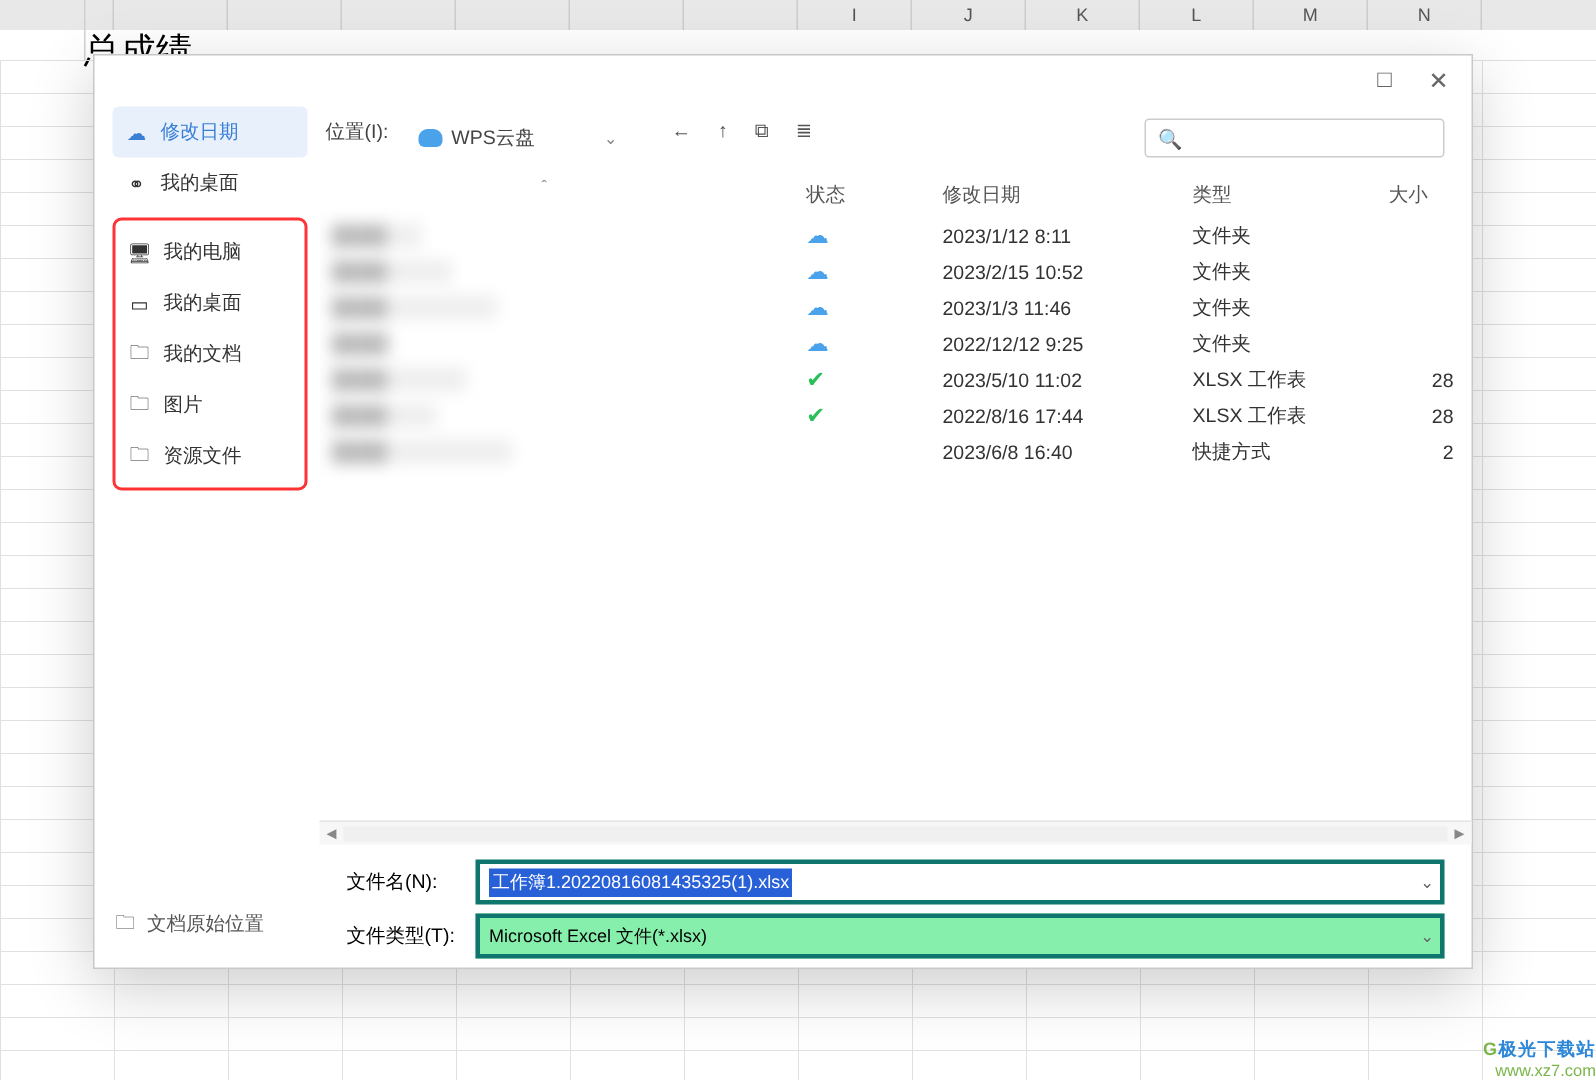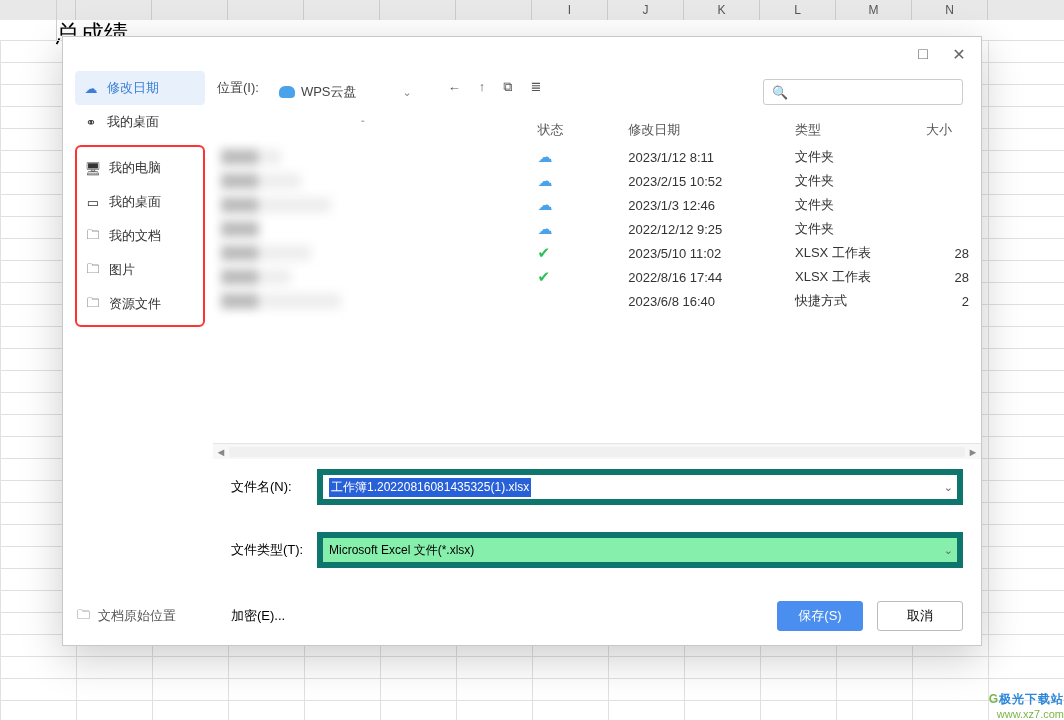--- a/index.html
+++ b/index.html
@@ -54,23 +54,23 @@
 .cloud { color: #4aa3ea; font-size: 15px; }
 .check { color: #2bbf5a; font-size: 15px; }
 .blur { filter: blur(5px); color: #bbb; background: #eee; display: inline-block; height: 16px; }
 .caret { position: absolute; top: 4px; left: 148px; font-size: 11px; color: #888; }
 
 .hscroll { height: 16px; display: flex; align-items: center; background: #f7f7f7; border-top: 1px solid #e5e5e5; }
 .hscroll .arrow { width: 16px; text-align: center; color: #888; font-size: 11px; cursor: pointer; }
 .hscroll .track { flex: 1; height: 10px; background: #f0f0f0; position: relative; }
 
 .bottom { padding: 10px 18px 0 18px; font-size: 13px; }
-.form-row { display: flex; align-items: center; margin-bottom: 27px; }
+.form-row { display: flex; align-items: center; margin-bottom: 6px; }
 .form-row label { width: 86px; }
-.combo { flex: 1; height: 26px; border: 6px solid #0f766e; display: flex; align-items: center; padding: 12px 6px; position: relative; }
+.combo { flex: 1; height: 26px; border: 3px solid #0f766e; display: flex; align-items: center; padding: 12px 6px; position: relative; }
 .combo.sel { background: #86efac; }
 .combo .val { flex: 1; font-size: 12px; }
 .combo .sel-text { background: #2860d8; color: #fff; padding: 1px 2px; font-size: 12px; }
 .combo .dd { position: absolute; right: 4px; font-size: 11px; color: #666; }
 
 .footer { display: flex; align-items: center; padding: 6px 18px 14px 18px; font-size: 13px; }
 .orig-loc { position: absolute; left: 14px; bottom: 18px; display: flex; align-items: center; gap: 8px; font-size: 13px; color: #555; cursor: pointer; }
 .encrypt { cursor: pointer; }
 .btns { margin-left: auto; display: flex; gap: 14px; }
 .btn { width: 86px; height: 30px; border: 1px solid #bbb; background: #fff; border-radius: 3px; font-size: 13px; cursor: pointer; display: flex; align-items: center; justify-content: center; }
@@ -189,21 +189,21 @@
               <tr>
                 <td><span class="blur" style="width:80px">████</span></td>
                 <td><span class="cloud">☁</span></td>
                 <td>2023/2/15 10:52</td>
                 <td>文件夹</td>
                 <td class="td-size"></td>
               </tr>
               <tr>
                 <td><span class="blur" style="width:110px">████</span></td>
                 <td><span class="cloud">☁</span></td>
-                <td>2023/1/3 12:46</td>
+                <td>2023/1/3 11:46</td>
                 <td>文件夹</td>
                 <td class="td-size"></td>
               </tr>
               <tr>
                 <td><span class="blur" style="width:40px">████</span></td>
                 <td><span class="cloud">☁</span></td>
                 <td>2022/12/12 9:25</td>
                 <td>文件夹</td>
                 <td class="td-size"></td>
               </tr>
@@ -248,29 +248,20 @@
         </div>
         <div class="form-row">
           <label>文件类型(T):</label>
           <div class="combo sel">
             <span class="val">Microsoft Excel 文件(*.xlsx)</span>
             <span class="dd">⌄</span>
           </div>
         </div>
       </div>
 
-      <div class="footer">
-        <span class="encrypt">
-          <span>加密(E)</span><span>...</span>
-        </span>
-        <div class="btns">
-          <div class="btn primary">保存(S)</div>
-          <div class="btn">取消</div>
-        </div>
-      </div>
     </div>
   </div>
 
   <div class="orig-loc">
     <span>🗀</span>
     <span>文档原始位置</span>
   </div>
 </div>
 
 <div class="watermark">

